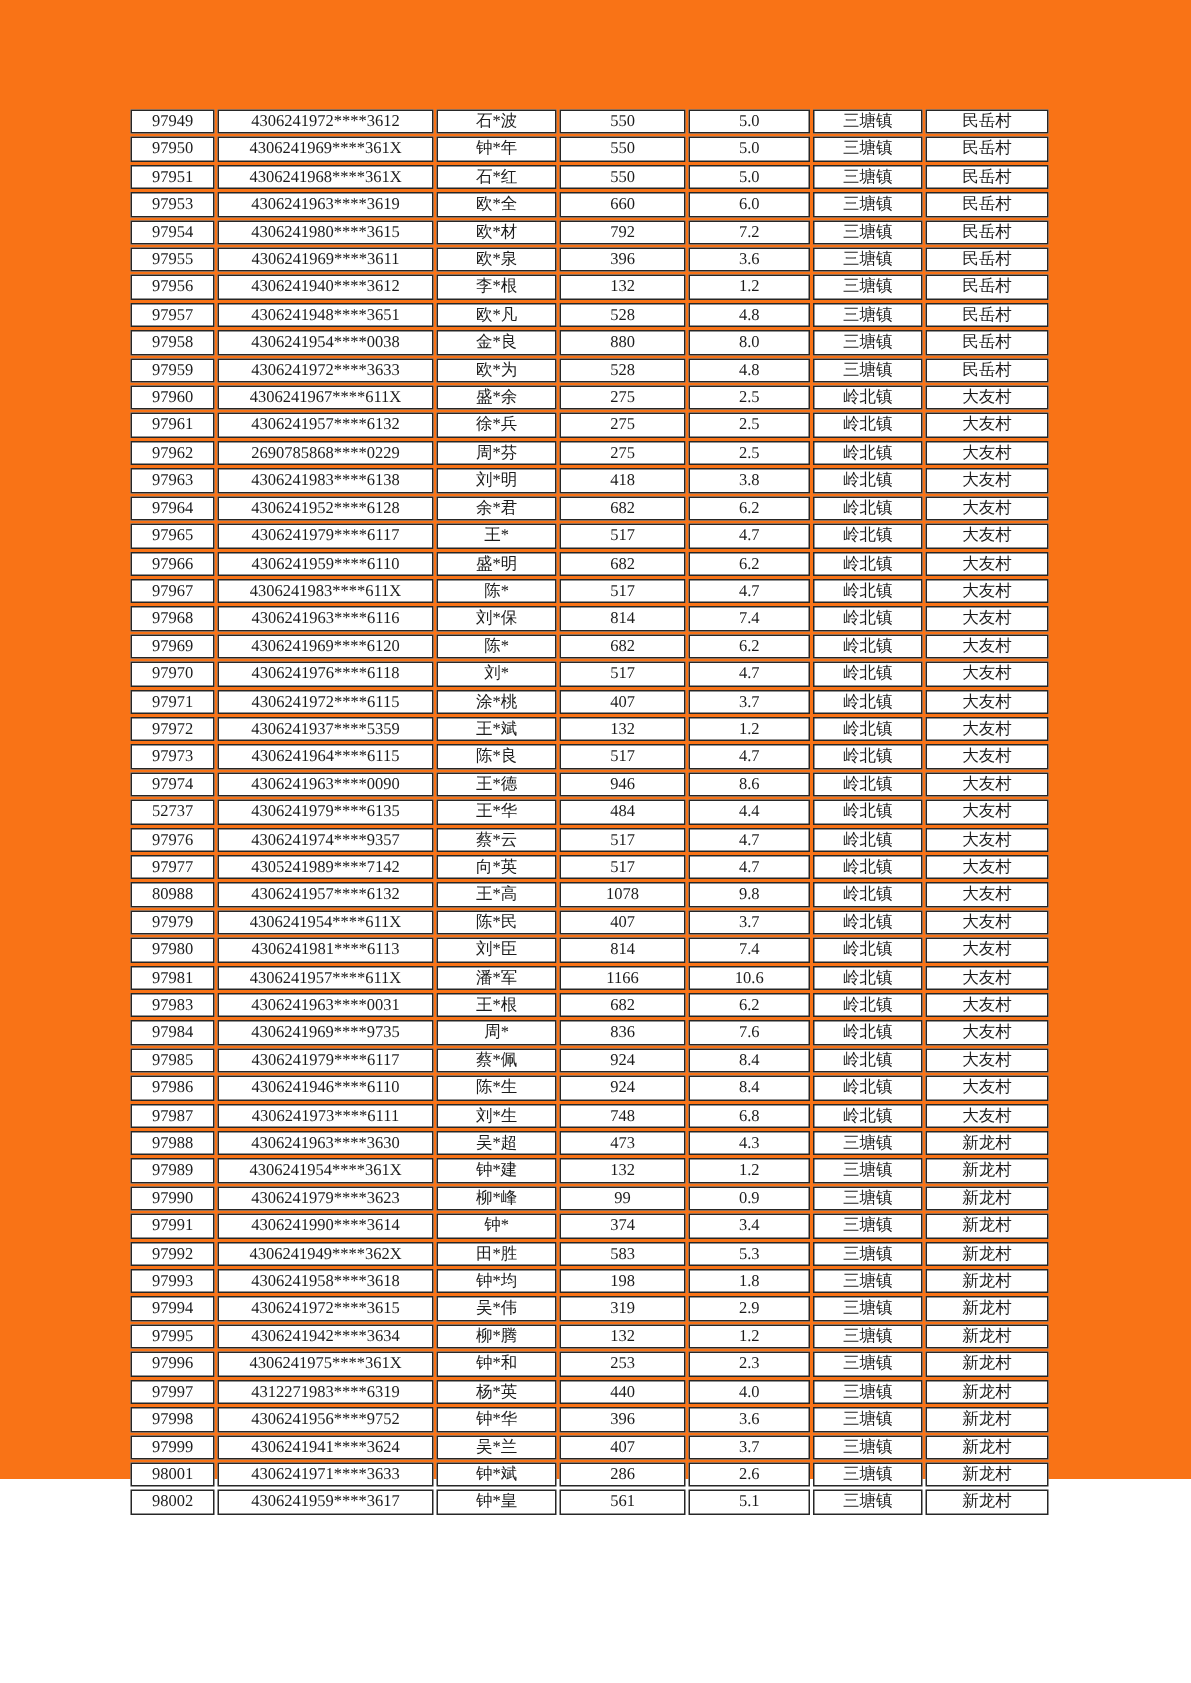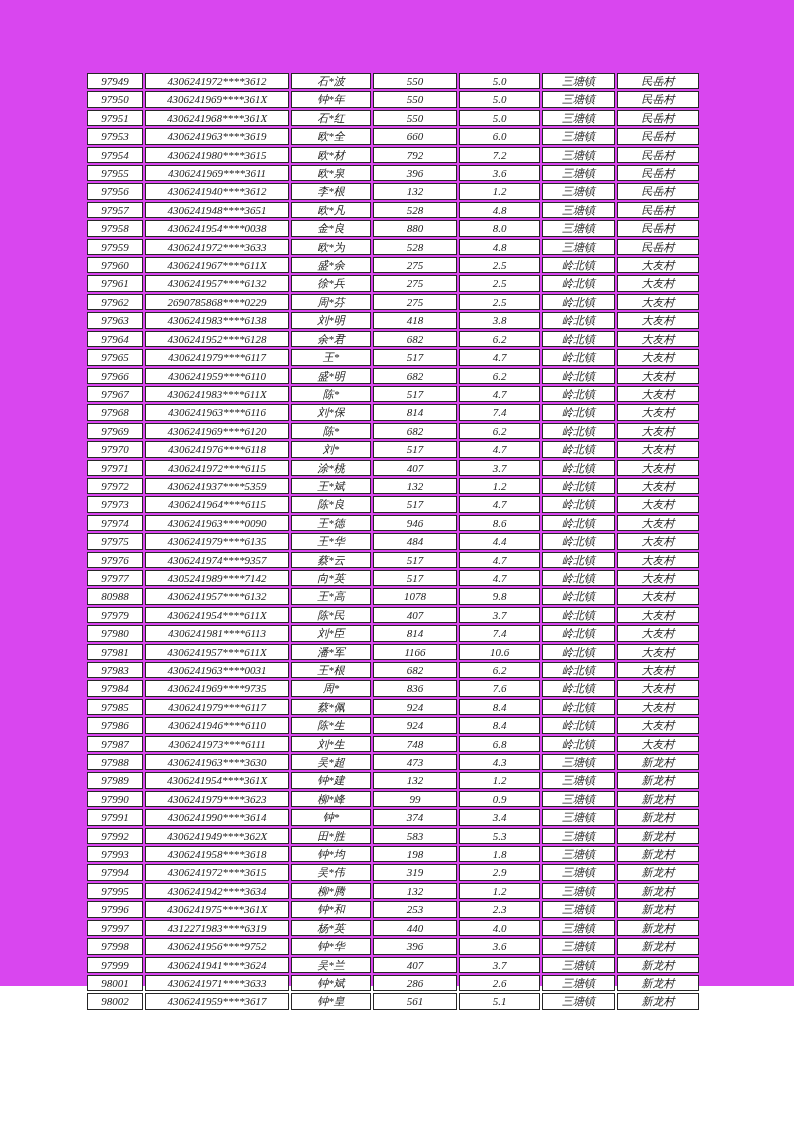--- a/index.html
+++ b/index.html
@@ -12,22 +12,21 @@
     height: 1122px;
     position: relative;
     overflow: hidden;
     font-family: "Liberation Serif", "DejaVu Serif", serif;
   }
   .page {
     position: absolute;
     left: 0; top: 0;
     width: 794px;
     height: 986px;
-    background: #d946ef;
-    font-style: italic;
+    background: #f97316;
   }
   table.data-table {
     position: absolute;
     left: 85px;
     top: 71px;
     border-collapse: separate;
     border-spacing: 2px;
     table-layout: fixed;
   }
   table.data-table td {
@@ -288,21 +287,21 @@
         <tr>
           <td>97974</td>
           <td>4306241963****0090</td>
           <td>王*德</td>
           <td>946</td>
           <td>8.6</td>
           <td>岭北镇</td>
           <td>大友村</td>
         </tr>
         <tr>
-          <td>97975</td>
+          <td>52737</td>
           <td>4306241979****6135</td>
           <td>王*华</td>
           <td>484</td>
           <td>4.4</td>
           <td>岭北镇</td>
           <td>大友村</td>
         </tr>
         <tr>
           <td>97976</td>
           <td>4306241974****9357</td>

